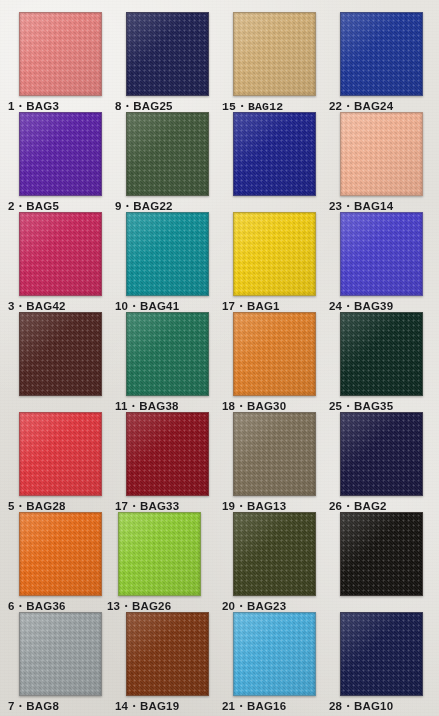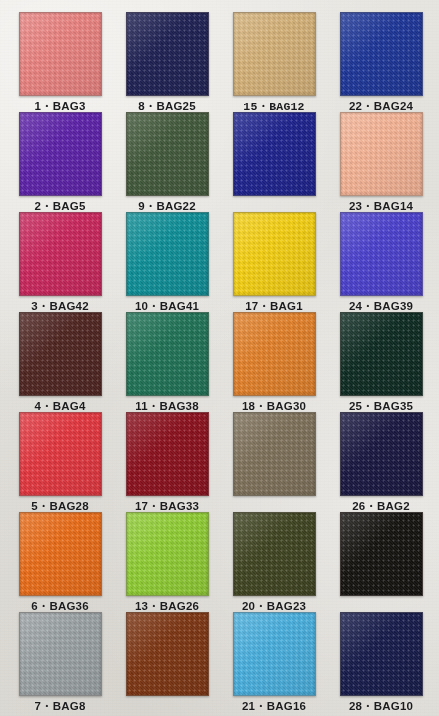--- a/index.html
+++ b/index.html
@@ -61,21 +61,21 @@
     background-position: 0 0, 2.5px 2.5px, 0 0;
   }
   .chip-sheen {
     position: absolute;
     inset: 0;
     pointer-events: none;
     background: linear-gradient(135deg, rgba(255,255,255,0.16) 0%, rgba(255,255,255,0) 40%, rgba(0,0,0,0.07) 100%);
   }
   .swatch-label {
     margin-top: 3px;
-    text-align: center;
+    text-align: left;
     font-size: 11.5px;
     font-weight: bold;
     letter-spacing: 0.2px;
     color: #1b1b1d;
     white-space: nowrap;
     text-shadow: 0 0 1px rgba(255,255,255,0.55);
   }
 </style>
 </head>
 <body>
@@ -102,21 +102,20 @@
           <div class="chip-texture"></div>
           <div class="chip-sheen"></div>
         </div>
         <div class="swatch-label">3・BAG42</div>
       </div>
       <div class="swatch-cell" style="left: 8px; top: 312px;">
         <div class="swatch-chip" style="background-color: rgb(78, 36, 32);">
           <div class="chip-texture"></div>
           <div class="chip-sheen"></div>
         </div>
-        <div class="swatch-label">4・BAG4</div>
       </div>
       <div class="swatch-cell" style="left: 8px; top: 412px;">
         <div class="swatch-chip" style="background-color: rgb(226, 54, 62);">
           <div class="chip-texture"></div>
           <div class="chip-sheen"></div>
         </div>
         <div class="swatch-label">5・BAG28</div>
       </div>
       <div class="swatch-cell" style="left: 8px; top: 512px;">
         <div class="swatch-chip" style="background-color: rgb(232, 107, 24);">
@@ -160,32 +159,33 @@
         </div>
         <div class="swatch-label">11・BAG38</div>
       </div>
       <div class="swatch-cell" style="left: 115px; top: 412px;">
         <div class="swatch-chip" style="background-color: rgb(138, 16, 28);">
           <div class="chip-texture"></div>
           <div class="chip-sheen"></div>
         </div>
         <div class="swatch-label">17・BAG33</div>
       </div>
-      <div class="swatch-cell" style="left: 115px; top: 512px;">
+      <div class="swatch-cell" style="left: 107px; top: 512px;">
         <div class="swatch-chip" style="background-color: rgb(142, 203, 51);">
           <div class="chip-texture"></div>
           <div class="chip-sheen"></div>
         </div>
         <div class="swatch-label">13・BAG26</div>
       </div>
       <div class="swatch-cell" style="left: 115px; top: 612px;">
         <div class="swatch-chip" style="background-color: rgb(124, 53, 18);">
           <div class="chip-texture"></div>
           <div class="chip-sheen"></div>
         </div>
+        <div class="swatch-label">14・BAG19</div>
       </div>
       <div class="swatch-cell" style="left: 222px; top: 12px; font-family: Liberation Mono, monospace;">
         <div class="swatch-chip" style="background-color: rgb(211, 176, 119);">
           <div class="chip-texture"></div>
           <div class="chip-sheen"></div>
         </div>
         <div class="swatch-label">15・BAG12</div>
       </div>
       <div class="swatch-cell" style="left: 222px; top: 112px;">
         <div class="swatch-chip" style="background-color: rgb(28, 33, 140);">
@@ -205,20 +205,21 @@
           <div class="chip-texture"></div>
           <div class="chip-sheen"></div>
         </div>
         <div class="swatch-label">18・BAG30</div>
       </div>
       <div class="swatch-cell" style="left: 222px; top: 412px;">
         <div class="swatch-chip" style="background-color: rgb(125, 112, 89);">
           <div class="chip-texture"></div>
           <div class="chip-sheen"></div>
         </div>
+        <div class="swatch-label">19・BAG13</div>
       </div>
       <div class="swatch-cell" style="left: 222px; top: 512px;">
         <div class="swatch-chip" style="background-color: rgb(62, 67, 32);">
           <div class="chip-texture"></div>
           <div class="chip-sheen"></div>
         </div>
         <div class="swatch-label">20・BAG23</div>
       </div>
       <div class="swatch-cell" style="left: 222px; top: 612px;">
         <div class="swatch-chip" style="background-color: rgb(72, 174, 220);">

